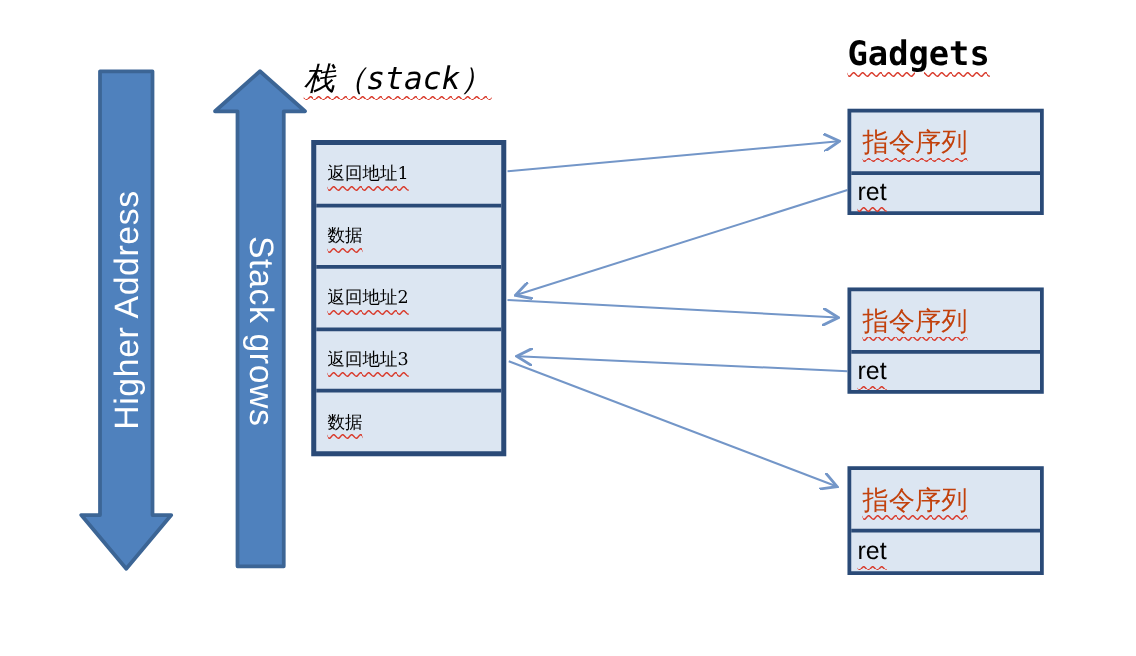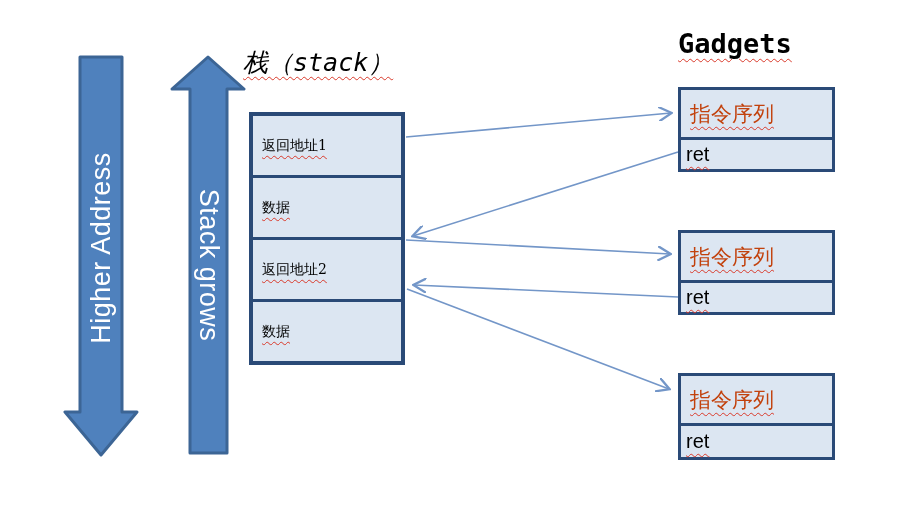--- a/index.html
+++ b/index.html
@@ -152,20 +152,23 @@
     <div class="stack-cell">
       <span class="squiggle">返回地址1</span>
     </div>
     <div class="stack-cell">
       <span class="squiggle">数据</span>
     </div>
     <div class="stack-cell">
       <span class="squiggle">返回地址2</span>
     </div>
     <div class="stack-cell">
+      <span class="squiggle">返回地址3</span>
+    </div>
+    <div class="stack-cell">
       <span class="squiggle">数据</span>
     </div>
   </div>
 
   <div class="gadgets-title">
     <span class="squiggle">Gadgets</span>
   </div>
 
   <div class="gadget" style="top:87px; height:85px;">
     <div class="gadget-instruction">

